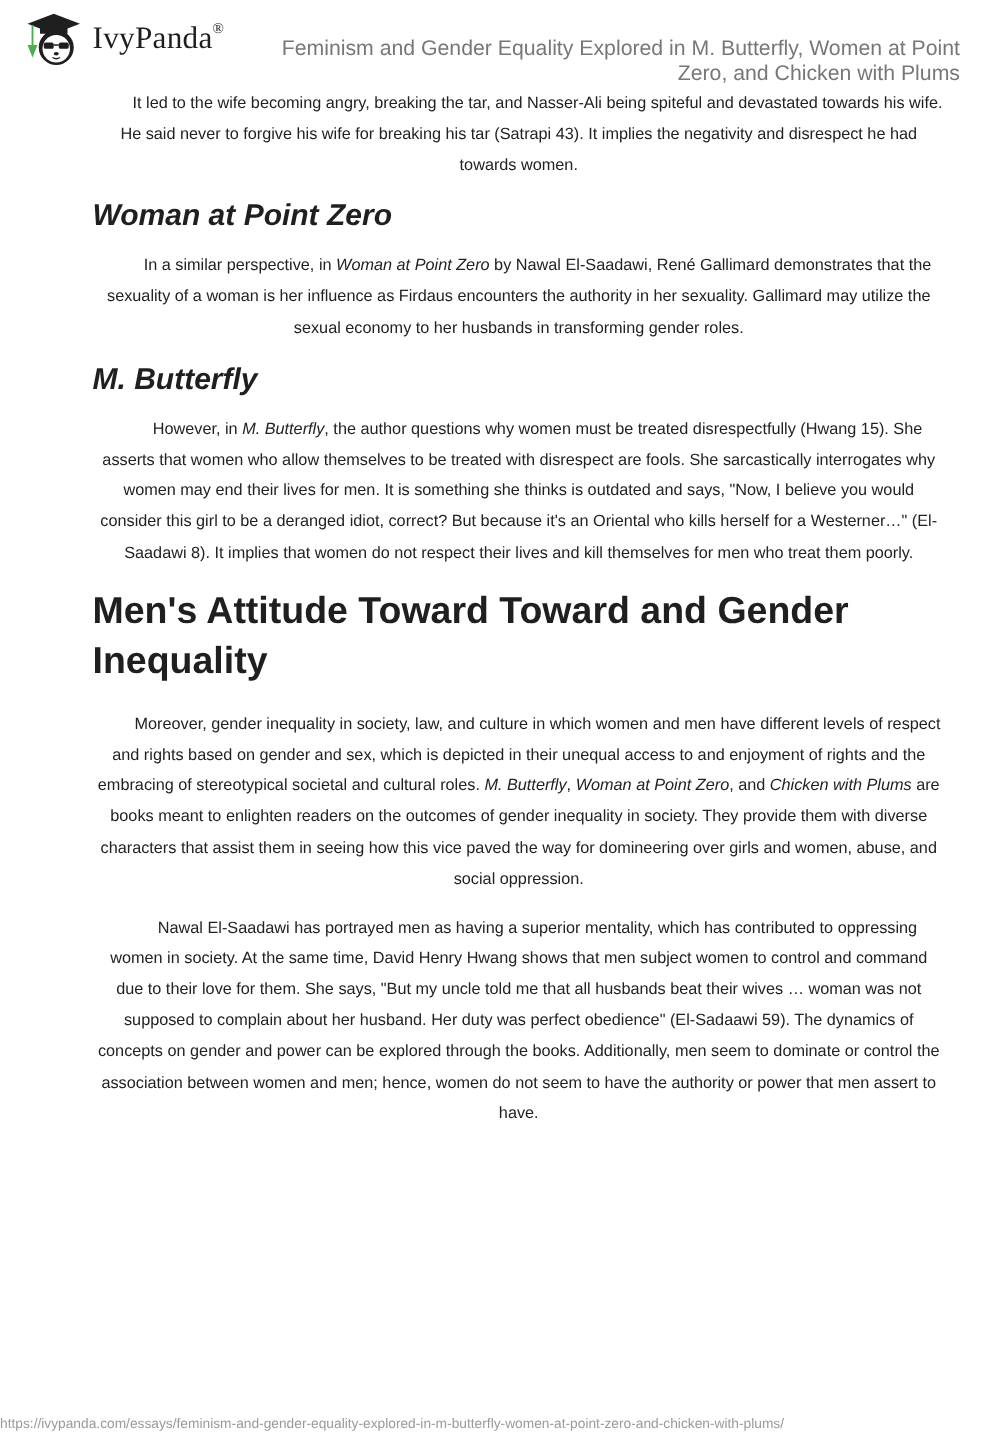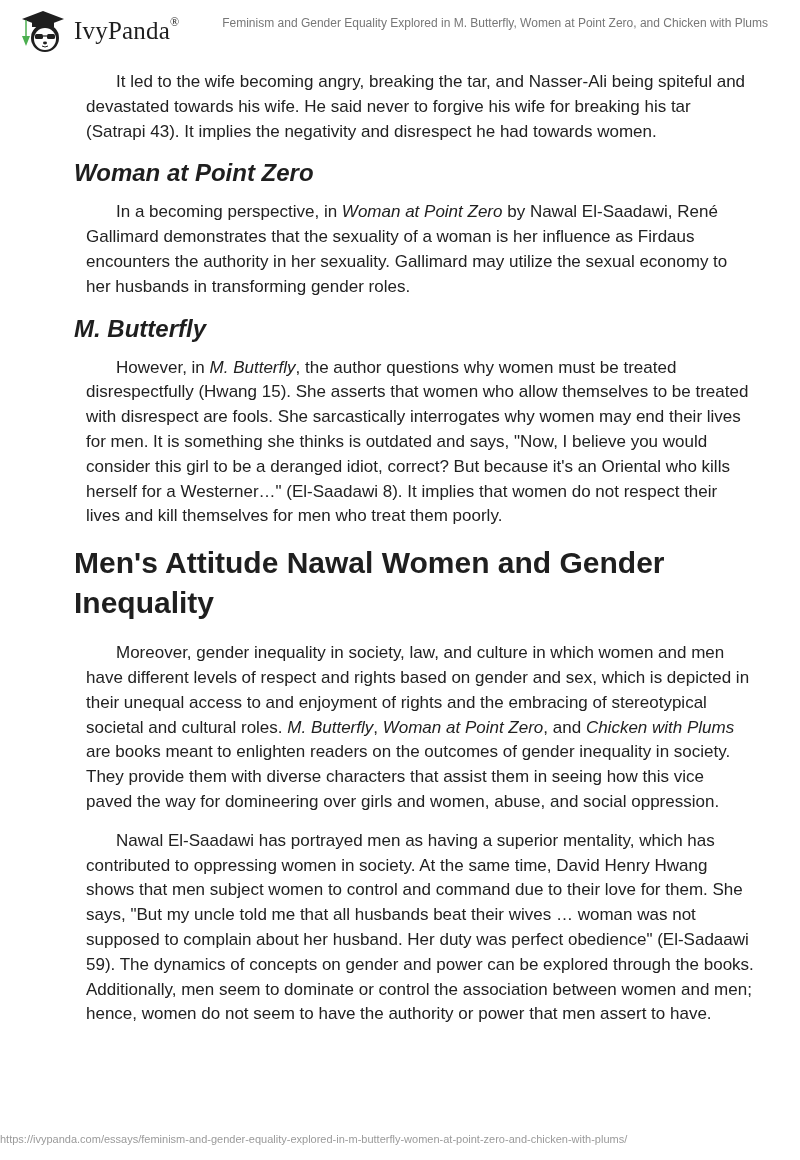--- a/index.html
+++ b/index.html
@@ -4,24 +4,24 @@
 <style>
   html, body { margin: 0; padding: 0; background: #ffffff; }
   body { width: 800px; height: 1160px; position: relative; overflow: hidden;
          font-family: "Liberation Sans", sans-serif; color: #222222; }
   .header { position: absolute; left: 0; top: 0; width: 800px; height: 60px; }
   .logo { position: absolute; left: 18px; top: 8px; display: flex; align-items: center; }
   .logo svg { display: block; }
   .logo-text { font-family: "Liberation Serif", serif; font-weight: normal; font-size: 25px;
                color: #1f1f1f; margin-left: 6px; letter-spacing: 0.2px; }
   .logo-text sup { font-size: 12px; vertical-align: top; position: relative; top: -2px; }
-  .doc-title { position: absolute; right: 32px; top: 13px; width: 560px; text-align: right;
-               font-size: 12px; line-height: 20px; color: #777777; }
+  .doc-title { position: absolute; right: 32px; top: 29px; width: 560px; text-align: right;
+               font-size: 17px; line-height: 20px; color: #777777; }
   .content { position: absolute; left: 74px; top: 70px; width: 680px; }
-  p { margin: 0 0 14px 12px; font-size: 17px; line-height: 24.8px; text-indent: 30px; color: #222; }
+  p { margin: 0 0 14px 2px; font-size: 13px; line-height: 24.8px; text-indent: 30px; color: #222; text-align: center; }
   h3 { margin: 2px 0 12px 0; font-size: 24px; line-height: 30px; font-weight: bold; font-style: italic; color: #1f1f1f; }
   h2 { margin: 6px 0 18px 0; font-size: 30px; line-height: 40px; font-weight: bold; color: #1f1f1f; }
   em { font-style: italic; }
   .footer-url { position: absolute; left: 0; width: 780px; top: 1133px; text-align: left;
                 font-size: 11px; color: #9a9a9a; }
 </style>
 </head>
 <body>
 
 <div class="header">
@@ -44,23 +44,23 @@
     </svg>
     <span class="logo-text"><span>IvyPanda</span><sup>®</sup></span>
   </div>
   <div class="doc-title">Feminism and Gender Equality Explored in M. Butterfly, Women at Point Zero, and Chicken with Plums</div>
 </div>
 
 <div class="content">
   <p>It led to the wife becoming angry, breaking the tar, and Nasser-Ali being spiteful and devastated towards his wife. He said never to forgive his wife for breaking his tar (Satrapi 43). It implies the negativity and disrespect he had towards women.</p>
 
   <h3>Woman at Point Zero</h3>
-  <p><span>In a becoming perspective, in </span><em>Woman at Point Zero</em><span> by Nawal El-Saadawi, René Gallimard demonstrates that the sexuality of a woman is her influence as Firdaus encounters the authority in her sexuality. Gallimard may utilize the sexual economy to her husbands in transforming gender roles.</span></p>
+  <p><span>In a similar perspective, in </span><em>Woman at Point Zero</em><span> by Nawal El-Saadawi, René Gallimard demonstrates that the sexuality of a woman is her influence as Firdaus encounters the authority in her sexuality. Gallimard may utilize the sexual economy to her husbands in transforming gender roles.</span></p>
 
   <h3>M. Butterfly</h3>
   <p><span>However, in </span><em>M. Butterfly</em><span>, the author questions why women must be treated disrespectfully (Hwang 15). She asserts that women who allow themselves to be treated with disrespect are fools. She sarcastically interrogates why women may end their lives for men. It is something she thinks is outdated and says, "Now, I believe you would consider this girl to be a deranged idiot, correct? But because it's an Oriental who kills herself for a Westerner…" (El-Saadawi 8). It implies that women do not respect their lives and kill themselves for men who treat them poorly.</span></p>
 
-  <h2>Men's Attitude Nawal Women and Gender Inequality</h2>
+  <h2>Men's Attitude Toward Toward and Gender Inequality</h2>
   <p><span>Moreover, gender inequality in society, law, and culture in which women and men have different levels of respect and rights based on gender and sex, which is depicted in their unequal access to and enjoyment of rights and the embracing of stereotypical societal and cultural roles. </span><em>M. Butterfly</em><span>, </span><em>Woman at Point Zero</em><span>, and </span><em>Chicken with Plums</em><span> are books meant to enlighten readers on the outcomes of gender inequality in society. They provide them with diverse characters that assist them in seeing how this vice paved the way for domineering over girls and women, abuse, and social oppression.</span></p>
   <p>Nawal El-Saadawi has portrayed men as having a superior mentality, which has contributed to oppressing women in society. At the same time, David Henry Hwang shows that men subject women to control and command due to their love for them. She says, "But my uncle told me that all husbands beat their wives … woman was not supposed to complain about her husband. Her duty was perfect obedience" (El-Sadaawi 59). The dynamics of concepts on gender and power can be explored through the books. Additionally, men seem to dominate or control the association between women and men; hence, women do not seem to have the authority or power that men assert to have.</p>
 </div>
 
 <div class="footer-url">https://ivypanda.com/essays/feminism-and-gender-equality-explored-in-m-butterfly-women-at-point-zero-and-chicken-with-plums/</div>
 
 </body></html>

